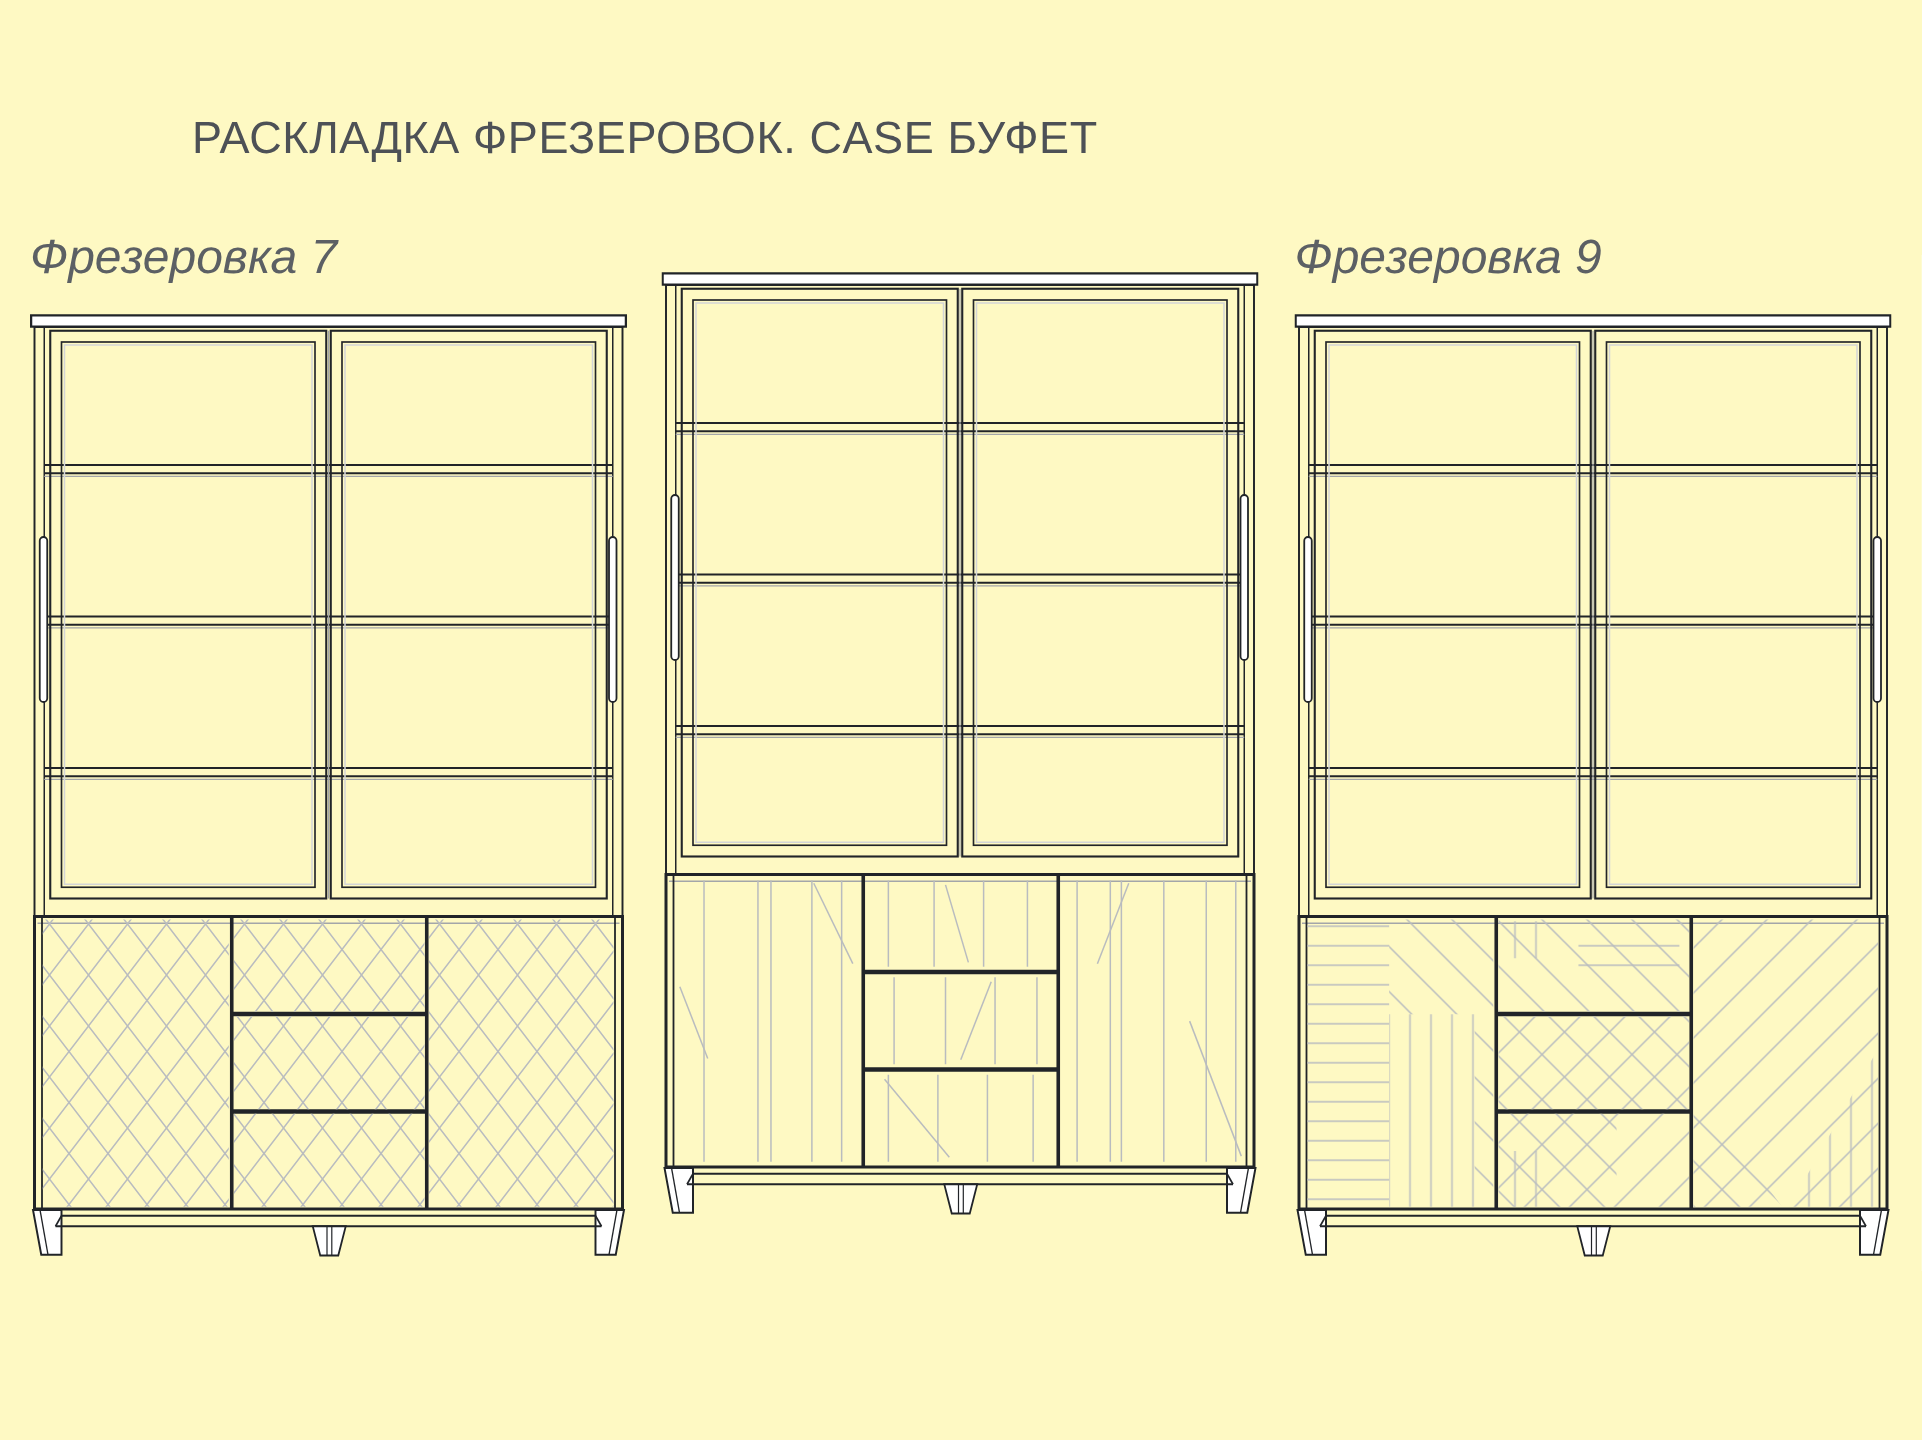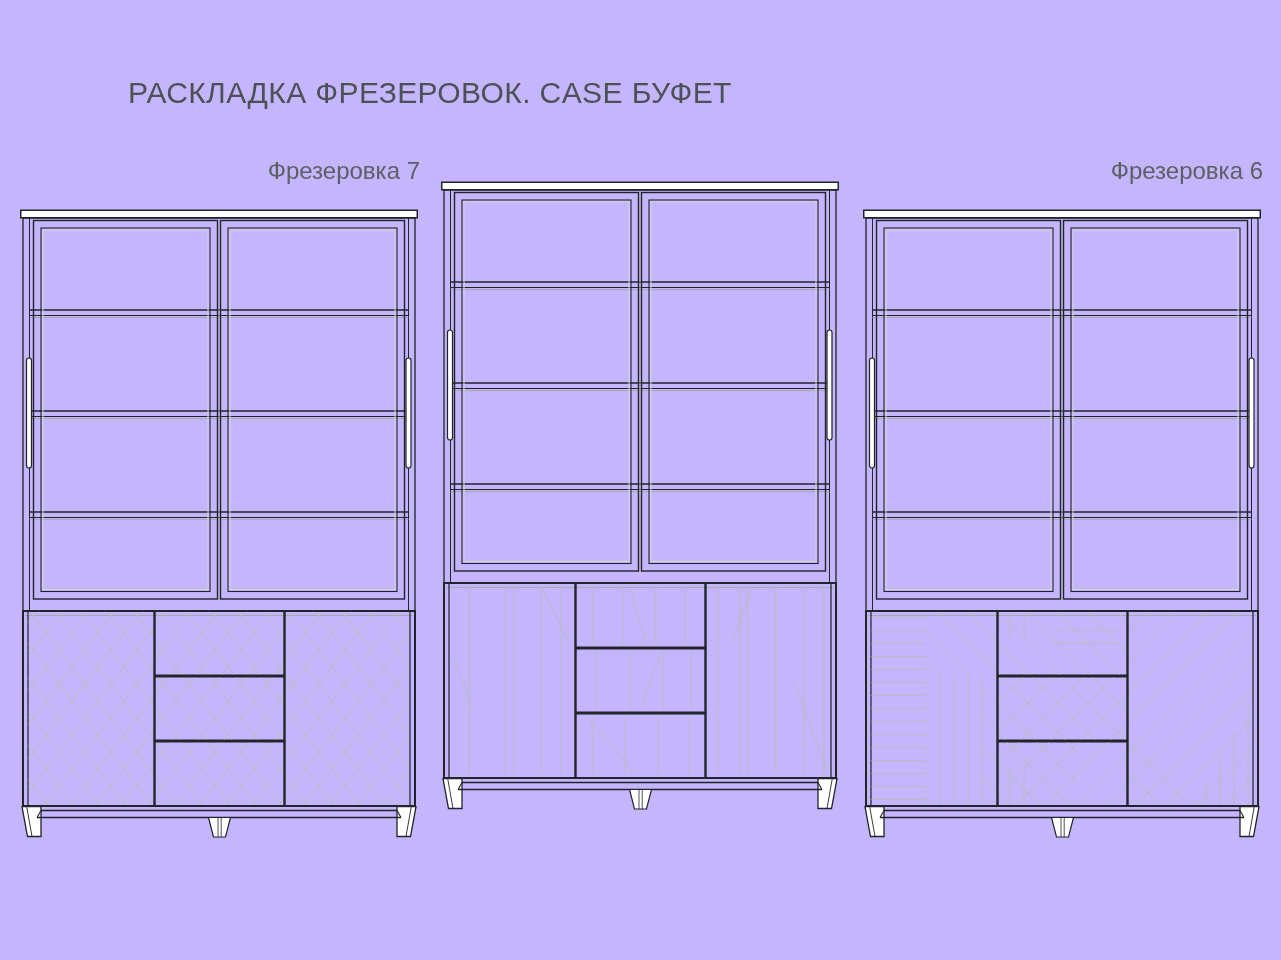--- a/index.html
+++ b/index.html
@@ -3,30 +3,30 @@
 <meta charset="utf-8">
 <style>
   html,body{margin:0;padding:0;}
   body{
     width:1281px;height:960px;
     background:#ffffff;
     font-family:"Liberation Sans", sans-serif;
     position:relative;
     overflow:hidden;
   }
-  .sheet{position:absolute;inset:0;background:#c4b5fd;text-align:right;}
+  .sheet{position:absolute;inset:0;background:#fef9c3;}
   .title{
     position:absolute;left:128px;top:76px;
     font-size:30px;font-weight:500;letter-spacing:.4px;
     color:#4d5156;white-space:nowrap;margin:0;
   }
   .variant{position:absolute;top:157px;width:400px;}
   .variant-label{
-    font-size:24px;font-weight:400;color:#5c6064;
-    height:28px;line-height:28px;white-space:nowrap;
+    font-size:32px;font-weight:400;color:#5c6064;
+    height:28px;line-height:28px;white-space:nowrap;font-style:italic;
   }
   .variant svg{display:block;margin-top:23px;}
   #v7{left:20px;}
   #v8{left:441px;}
   #v9{left:863px;}
 </style>
 </head>
 <body>
 
 <div class="sheet">
@@ -188,21 +188,21 @@
         <line x1="17" y1="609.5" x2="381" y2="609.5" stroke="#212428" stroke-width="1.3"></line>
         <line x1="21" y1="602.5" x2="17" y2="609.5" stroke="#212428" stroke-width="1.1"></line>
         <line x1="377" y1="602.5" x2="381" y2="609.5" stroke="#212428" stroke-width="1.1"></line>
         <polygon points="188.5,609.5 210.5,609.5 205.5,629 193.5,629" fill="#fff" stroke="#212428" stroke-width="1.2"></polygon>
         <line x1="198" y1="609.5" x2="198" y2="629" stroke="#212428" stroke-width="0.8"></line>
         <line x1="201.2" y1="609.5" x2="201.2" y2="629" stroke="#212428" stroke-width="0.8"></line>
       </svg>
   </section>
 
   <section class="variant" id="v9">
-    <div class="variant-label">Фрезеровка 6</div>
+    <div class="variant-label">Фрезеровка 9</div>
     <svg id="cab9" width="398" height="632" viewBox="0 0 398 632" xmlns="http://www.w3.org/2000/svg">
         <defs>
           <pattern id="p9-dia" width="26" height="34" patternUnits="userSpaceOnUse">
             <path d="M13,0 L26,17 L13,34 L0,17 Z" fill="none" stroke="#b9bcbf" stroke-width="1"></path>
           </pattern>
           <pattern id="p9-h" width="10" height="13" patternUnits="userSpaceOnUse">
             <line x1="0" y1="6.5" x2="10" y2="6.5" stroke="#b9bcbf" stroke-width="1"></line>
           </pattern>
           <pattern id="p9-v" width="14" height="10" patternUnits="userSpaceOnUse">
             <line x1="7" y1="0" x2="7" y2="10" stroke="#b9bcbf" stroke-width="1"></line>

